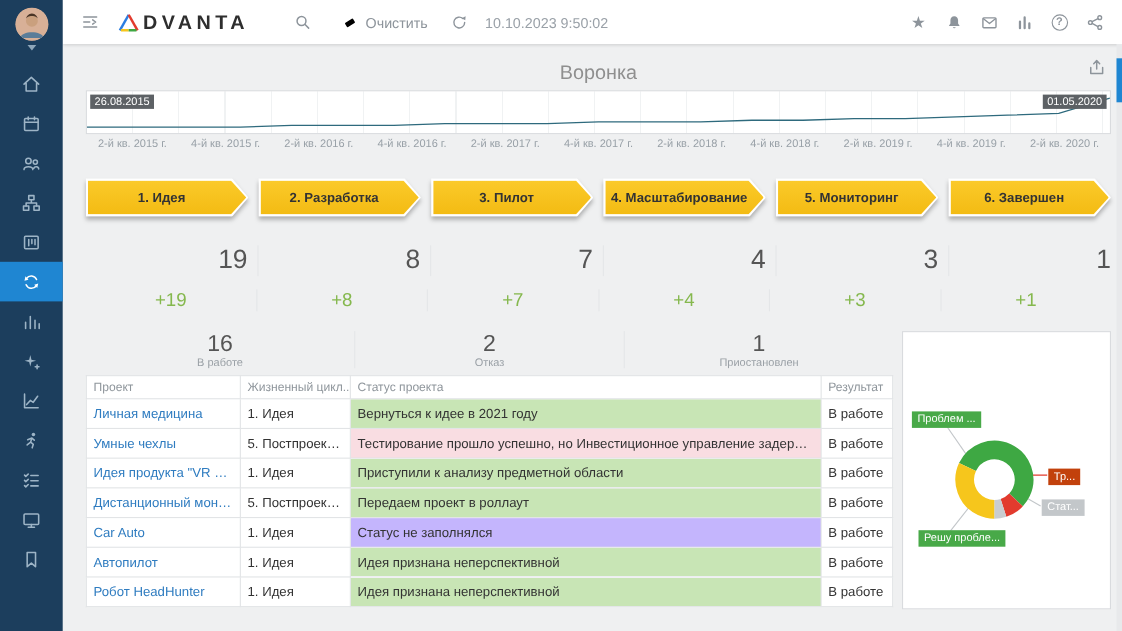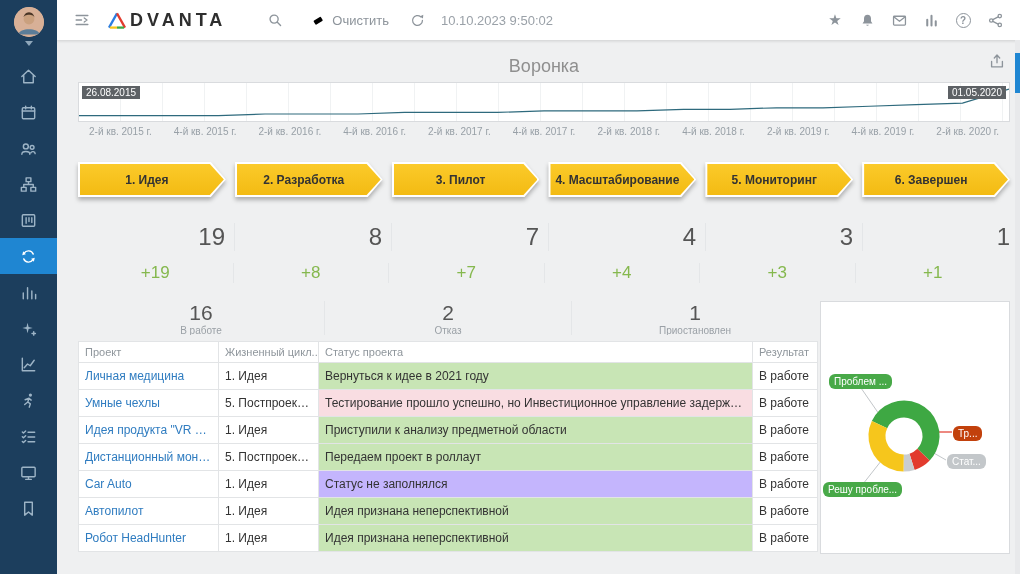--- a/index.html
+++ b/index.html
@@ -56,38 +56,38 @@
     font-size:12px;font-weight:700;color:#333;padding-right:10px;white-space:nowrap;
     clip-path:polygon(0 0,calc(100% - 14px) 0,100% 50%,calc(100% - 14px) 100%,0 100%)}
 
   .counts{display:flex;gap:9px;margin-top:26px}
   .counts>div{flex:1;text-align:right;font-size:24px;color:#555}
   .counts>div:not(:first-child){border-left:1px solid #e4e6e8}
   .deltas{display:flex;margin-top:12px}
   .deltas>div{flex:1;text-align:center;font-size:17px;color:#85b84e}
   .deltas>div:not(:first-child){border-left:1px solid #e4e6e8}
 
-  .lower{display:flex;gap:2px;margin-top:18px;align-items:flex-start}
+  .lower{display:flex;gap:8px;margin-top:18px;align-items:flex-start}
   .left-col{flex:1;min-width:0}
   .subtotals{display:flex;height:34px;overflow:hidden}
   .subtotal{flex:1;text-align:center}
   .subtotal:not(:first-child){border-left:1px solid #e4e6e8}
   .subtotal .v{font-size:21px;color:#555;line-height:23px}
   .subtotal .l{font-size:10px;color:#9aa0a6;line-height:13px}
 
   table{width:100%;border-collapse:collapse;background:#fff;font-size:12px;margin-top:6px;table-layout:fixed}
   th{font-weight:400;color:#8f969c;font-size:11px;text-align:left;padding:4px 6px;border:1px solid #e2e4e6;background:#fff;white-space:nowrap;overflow:hidden;cursor:pointer}
   td{padding:5px 6px;border:1px solid #e2e4e6;color:#333;white-space:nowrap;overflow:hidden;text-overflow:ellipsis;height:27px}
   td.project{color:#2f7cc0;cursor:pointer}
   td.status.green{background:#c8e5b5}
   td.status.pink{background:#f9dde2}
   td.status.gray{background:#c4b5fd}
 
   .donut-card{width:190px;height:253px;background:#fff;border:1px solid #d9dbde;position:relative;flex-shrink:0}
-  .tag{position:absolute;font-size:10px;color:#fff;padding:2px 5px;border-radius:6px;white-space:nowrap;z-index:2}
+  .tag{position:absolute;font-size:10px;color:#fff;padding:2px 5px;border-radius:0;white-space:nowrap;z-index:2}
   .tag.green{background:#48a948}
   .tag.red{background:#c2410c}
   .tag.gray{background:#c3c7ca}
 
   .scroll-v{position:absolute;right:0;top:40px;bottom:0;width:5px;background:#e8e9eb;z-index:7}
   .scroll-thumb{position:absolute;top:13px;right:0;width:5px;height:40px;background:#1f86d2;cursor:grab}
 </style>
 </head>
 <body>
 
@@ -433,21 +433,21 @@
             <g id="donut-g" transform="rotate(-155 83 134)">
                 <circle cx="83" cy="134" r="27" fill="none" stroke="#3ea843" stroke-width="17" stroke-dasharray="93.30530181161686 76.34070148223196" stroke-dashoffset="0"></circle>
                 <circle cx="83" cy="134" r="27" fill="none" stroke="#e23b2e" stroke-width="17" stroke-dasharray="13.571680263507906 156.0743230303409" stroke-dashoffset="-93.30530181161686"></circle>
                 <circle cx="83" cy="134" r="27" fill="none" stroke="#c9cdd0" stroke-width="17" stroke-dasharray="8.482300164692441 161.16370312915637" stroke-dashoffset="-106.87698207512476"></circle>
                 <circle cx="83" cy="134" r="27" fill="none" stroke="#f6c61c" stroke-width="17" stroke-dasharray="54.286721054031624 115.35928223981719" stroke-dashoffset="-115.3592822398172"></circle>
               </g>
           </svg>
           <div class="tag green" style="left:8px;top:72px">Проблем ...</div>
           <div class="tag red" style="left:132px;top:124px">Тр...</div>
           <div class="tag gray" style="left:126px;top:152px">Стат...</div>
-          <div class="tag green" style="left:2px;top:180px">Решу пробле...</div>
+          <div class="tag green" style="left:14px;top:180px">Решу пробле...</div>
         </div>
       </div>
 
     </div>
   </div>
 </div>
 
 <div class="scroll-v">
   <div class="scroll-thumb"></div>
 </div>

